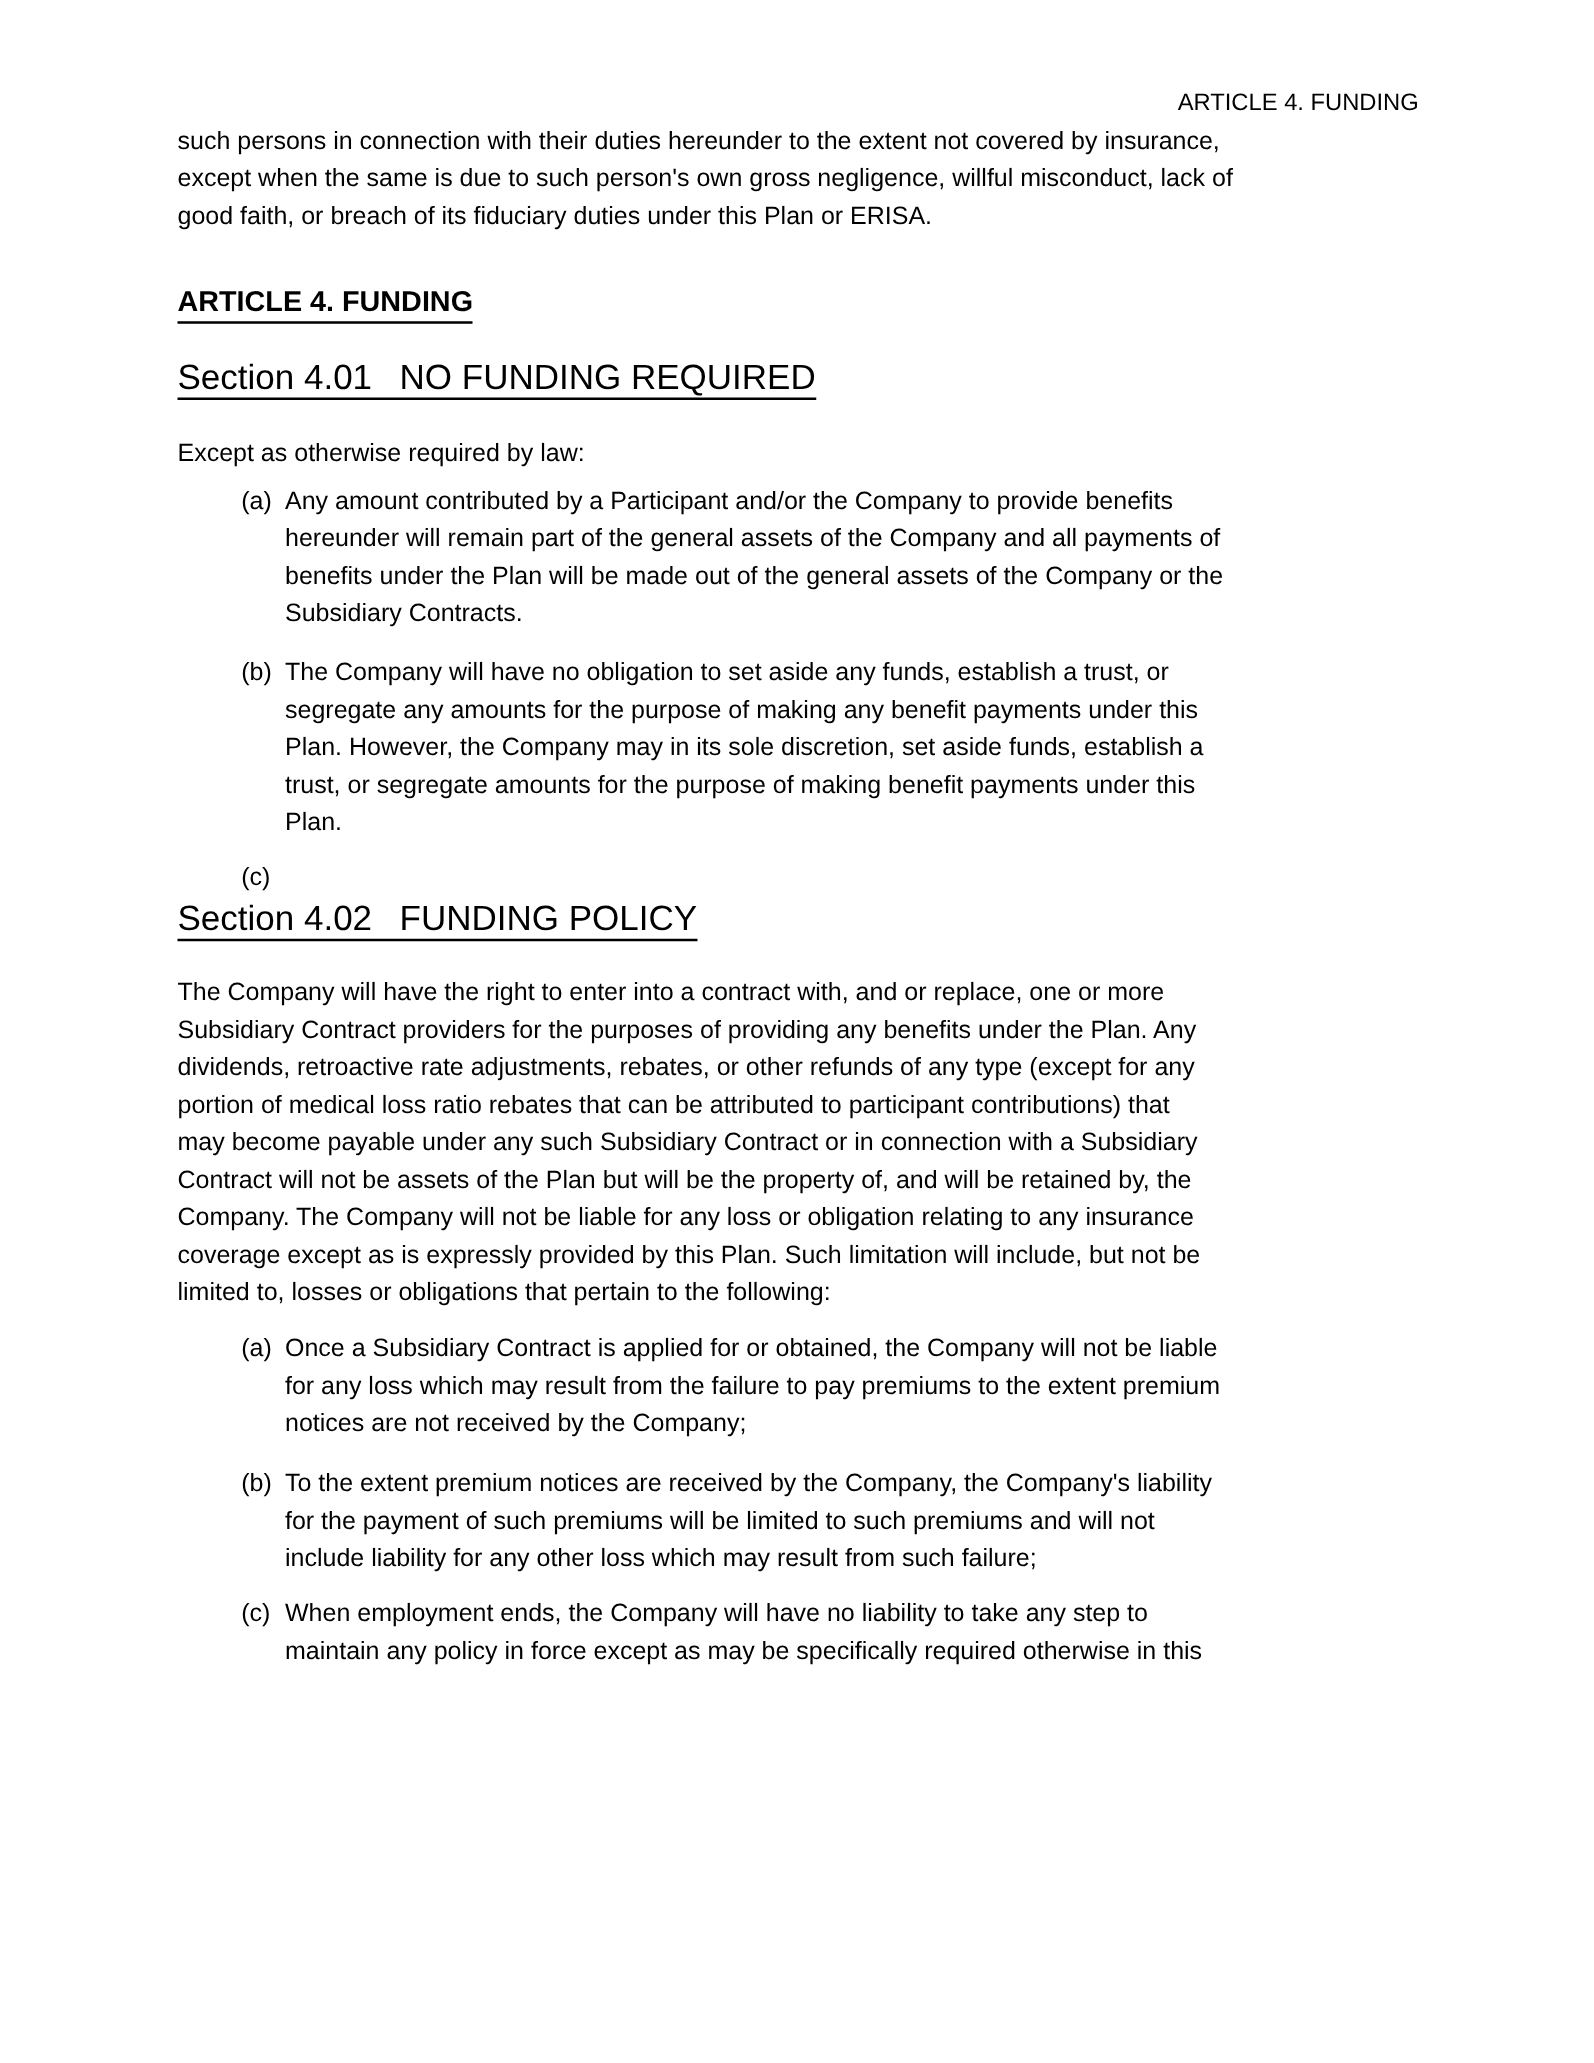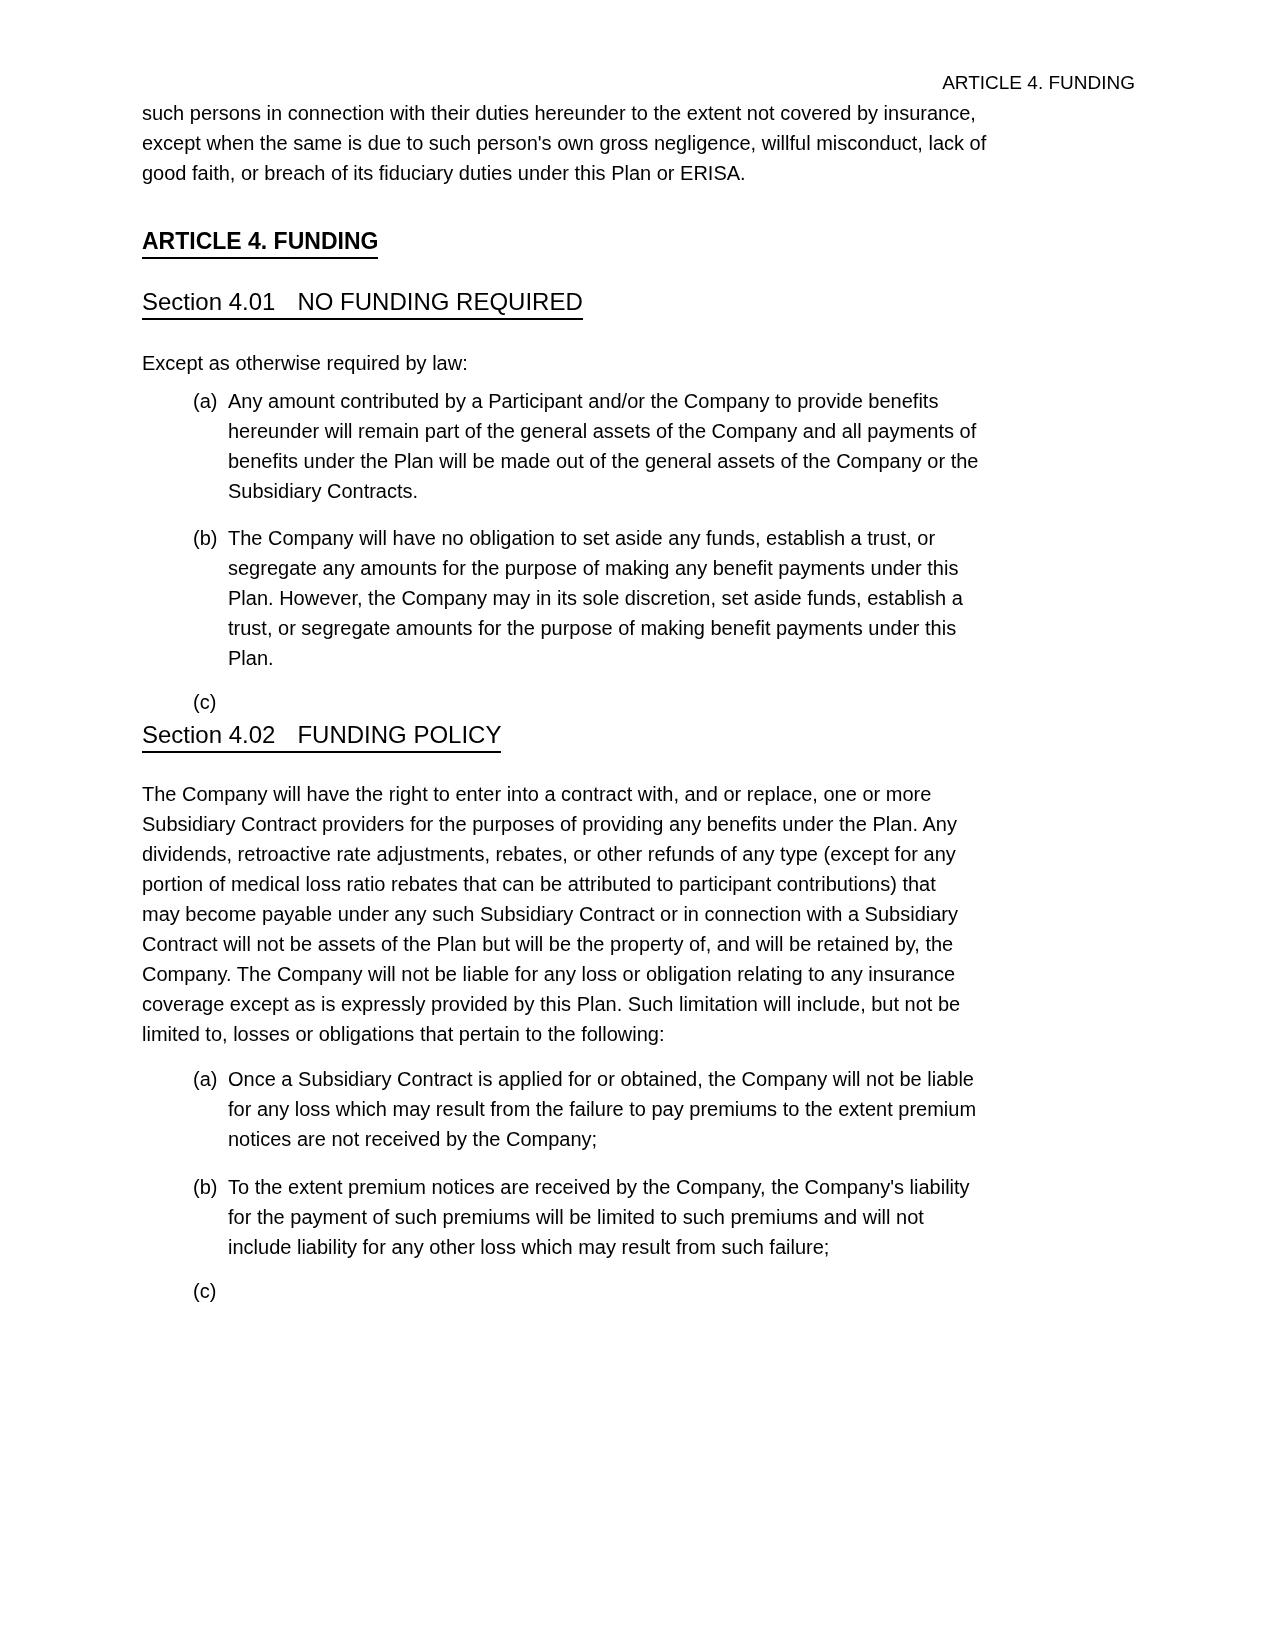--- a/index.html
+++ b/index.html
@@ -15,21 +15,21 @@
     line-height: 30px;
     padding: 68px 140px 0 142px;
     overflow: hidden;
   }
   .running-header { text-align: right; font-size: 19px; line-height: 30px; }
   .lines { white-space: pre-line; }
   p, h1, h2 { margin: 0; padding: 0; }
   .intro { }
   .article-heading { margin-top: 38px; font-size: 23px; line-height: 30px; font-weight: bold; }
   .article-heading .hd { display: inline-block; border-bottom: 2px solid #000; padding-bottom: 1px; }
-  .section-heading { margin-top: 28px; font-size: 24px; line-height: 30px; font-weight: normal; }
+  .section-heading { margin-top: 28px; font-size: 28px; line-height: 30px; font-weight: normal; }
   .section-heading .hd { display: inline-block; border-bottom: 2px solid #000; padding-bottom: 1px; }
   .tab { display: inline-block; width: 22px; }
   .lead { margin-top: 28px; }
   .body-para { margin-top: 26px; }
   .item { position: relative; padding-left: 86px; }
   .item .marker { position: absolute; left: 51px; top: 0; }
   .mt-8  { margin-top: 8px; }
   .mt-14 { margin-top: 14px; }
   .mt-15 { margin-top: 15px; }
   .mt-17 { margin-top: 17px; }
@@ -105,20 +105,22 @@
 notices are not received by the Company;</span>
   </div>
   <div class="item mt-18">
     <span class="marker">(b)</span>
     <span class="lines">To the extent premium notices are received by the Company, the Company's liability
 for the payment of such premiums will be limited to such premiums and will not
 include liability for any other loss which may result from such failure;</span>
   </div>
   <div class="item mt-14">
     <span class="marker">(c)</span>
+    <span class="lines">When employment ends, the Company will have no liability to take any step to
+maintain any policy in force except as may be specifically required otherwise in this</span>
   </div>
 
   <div class="footer">
     <span>© Employee Benefits Corporation</span>
     <span class="pagenum">7</span>
   </div>
 
 </div>
 
 </body></html>

